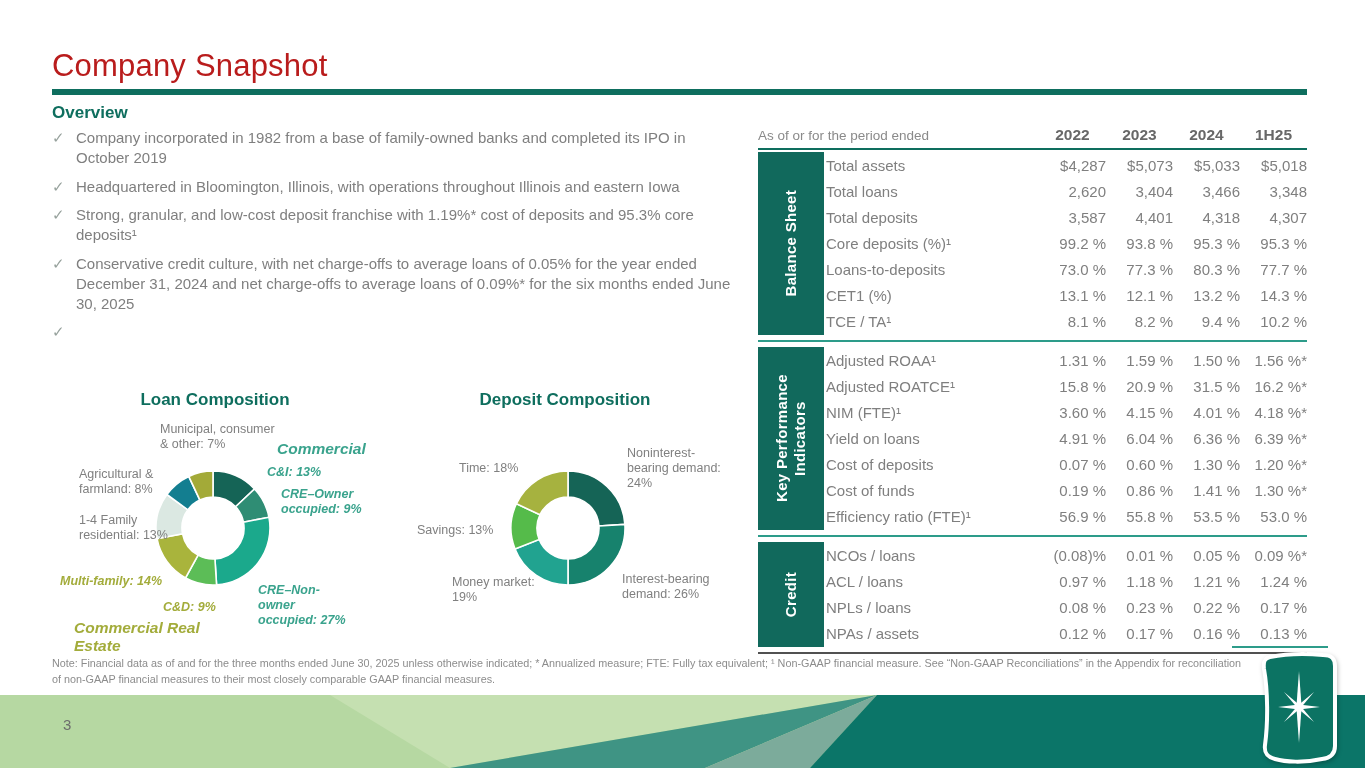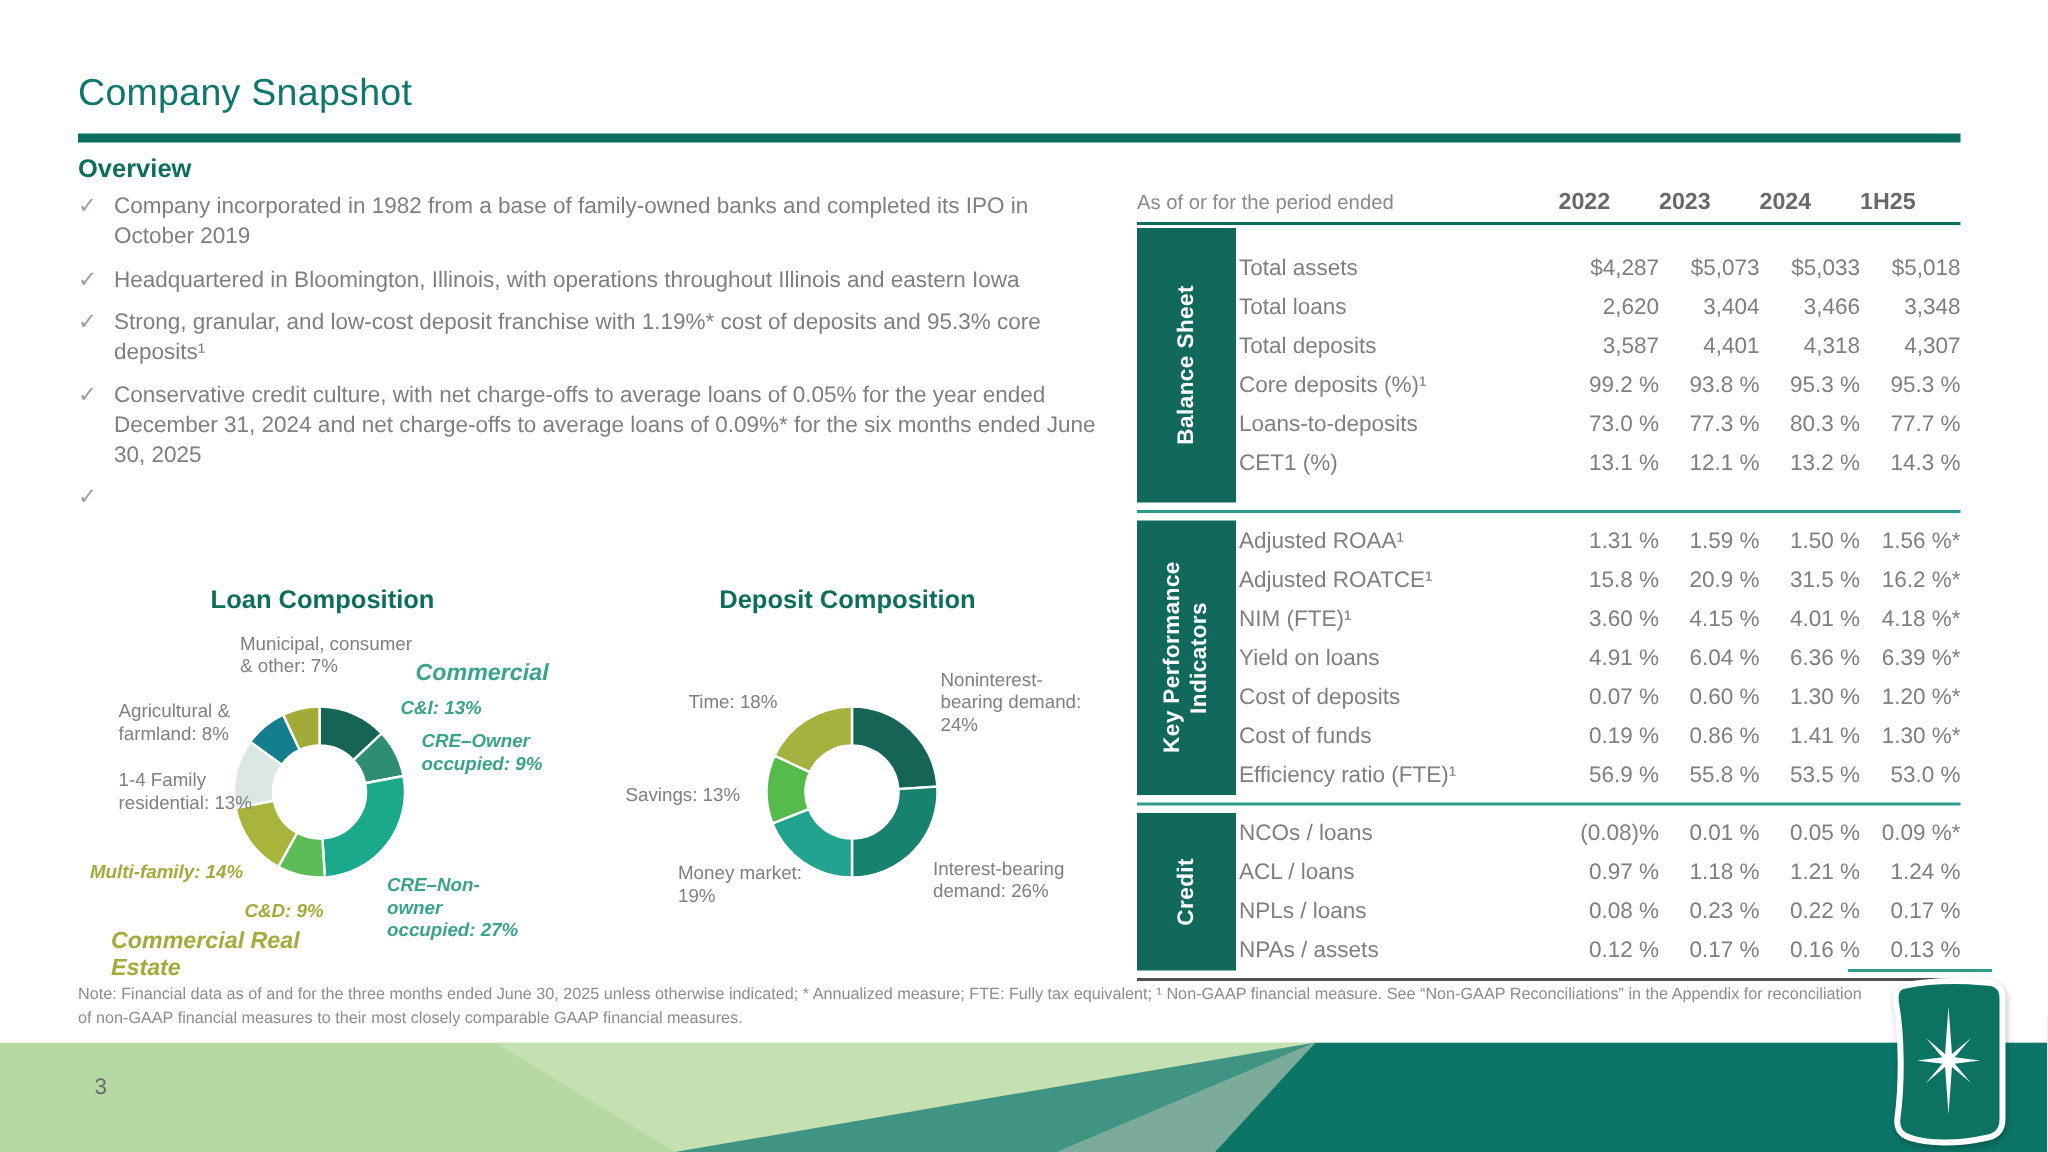--- a/index.html
+++ b/index.html
@@ -1,20 +1,20 @@
 <!DOCTYPE html>
 <html><head>
 <meta charset="utf-8">
 <style>
   html,body{margin:0;padding:0;background:#e8e8e8;}
   .slide{position:relative;width:1365px;height:768px;background:#ffffff;overflow:hidden;
          font-family:"Liberation Sans",sans-serif;-webkit-font-smoothing:antialiased;}
 
   
-  .title{position:absolute;left:52px;top:48px;font-size:25px;color:#0f766e;letter-spacing:.2px;}
+  .title{position:absolute;left:52px;top:48px;font-size:31px;color:#b91c1c;letter-spacing:.2px;}
   .title-rule{position:absolute;left:52px;top:89px;width:1255px;height:6px;background:#0e6e5e;}
 
   
   .sec-head{font-size:17px;font-weight:bold;color:#0e6e5e;}
   .overview-head{position:absolute;left:52px;top:103px;text-align:center;}
   .bullets{position:absolute;left:52px;top:128px;width:690px;}
   .bullet{display:flex;margin-bottom:9px;}
   .bullet .check{width:24px;flex:none;color:#97a29d;font-size:15px;line-height:1.32;}
   .bullet .btxt{color:#7f7f7f;font-size:15px;line-height:1.32;}
 
@@ -29,21 +29,21 @@
   .lbl-gray{color:#808080;}
   .lbl-teal{color:#3aa38d;font-style:italic;font-weight:bold;}
   .lbl-olive{color:#a3ac3b;font-style:italic;font-weight:bold;}
   .lbl-hdr{font-size:15.5px;}
 
   
   .fh-head{position:absolute;left:758px;top:103px;}
   .fh-table{position:absolute;left:758px;top:126px;width:549px;}
   .fh-header-row{display:flex;align-items:baseline;}
   .fh-period{flex:1;font-size:13.5px;color:#8a8a8a;}
-  .fh-col{width:67px;flex:none;text-align:left;font-size:15.5px;font-weight:bold;color:#686868;}
+  .fh-col{width:67px;flex:none;text-align:center;font-size:15.5px;font-weight:bold;color:#686868;}
   .fh-header-line{height:2px;background:#0e6e5e;margin-top:4px;}
   .fh-sections{margin-top:2px;}
   .fh-sec{display:flex;}
   .fh-block{width:66px;flex:none;background:#11695c;display:flex;align-items:center;justify-content:center;}
   .fh-block span{writing-mode:vertical-rl;transform:rotate(180deg);color:#ffffff;
                  font-size:15px;font-weight:bold;text-align:center;line-height:1.2;letter-spacing:.3px;}
   .fh-rows{flex:1;padding-left:2px;display:flex;flex-direction:column;justify-content:center;}
   .trow{display:flex;align-items:center;height:26.1px;}
   .tlabel{flex:1;font-size:15px;color:#7f7f7f;}
   .tval{width:67px;flex:none;text-align:right;font-size:15px;color:#7f7f7f;}
@@ -179,20 +179,27 @@
               <div class="tval">80.3 %</div>
               <div class="tval">77.7 %</div>
             </div>
             <div class="trow">
               <div class="tlabel">CET1 (%)</div>
               <div class="tval">13.1 %</div>
               <div class="tval">12.1 %</div>
               <div class="tval">13.2 %</div>
               <div class="tval">14.3 %</div>
             </div>
+            <div class="trow">
+              <div class="tlabel">TCE / TA¹</div>
+              <div class="tval">8.1 %</div>
+              <div class="tval">8.2 %</div>
+              <div class="tval">9.4 %</div>
+              <div class="tval">10.2 %</div>
+            </div>
           </div>
       </div>
       <div class="fh-divider"></div>
       <div class="fh-sec h-kpi">
         <div class="fh-block">
           <span>Key Performance Indicators</span>
         </div>
         <div class="fh-rows">
             <div class="trow">
               <div class="tlabel">Adjusted ROAA¹</div>

